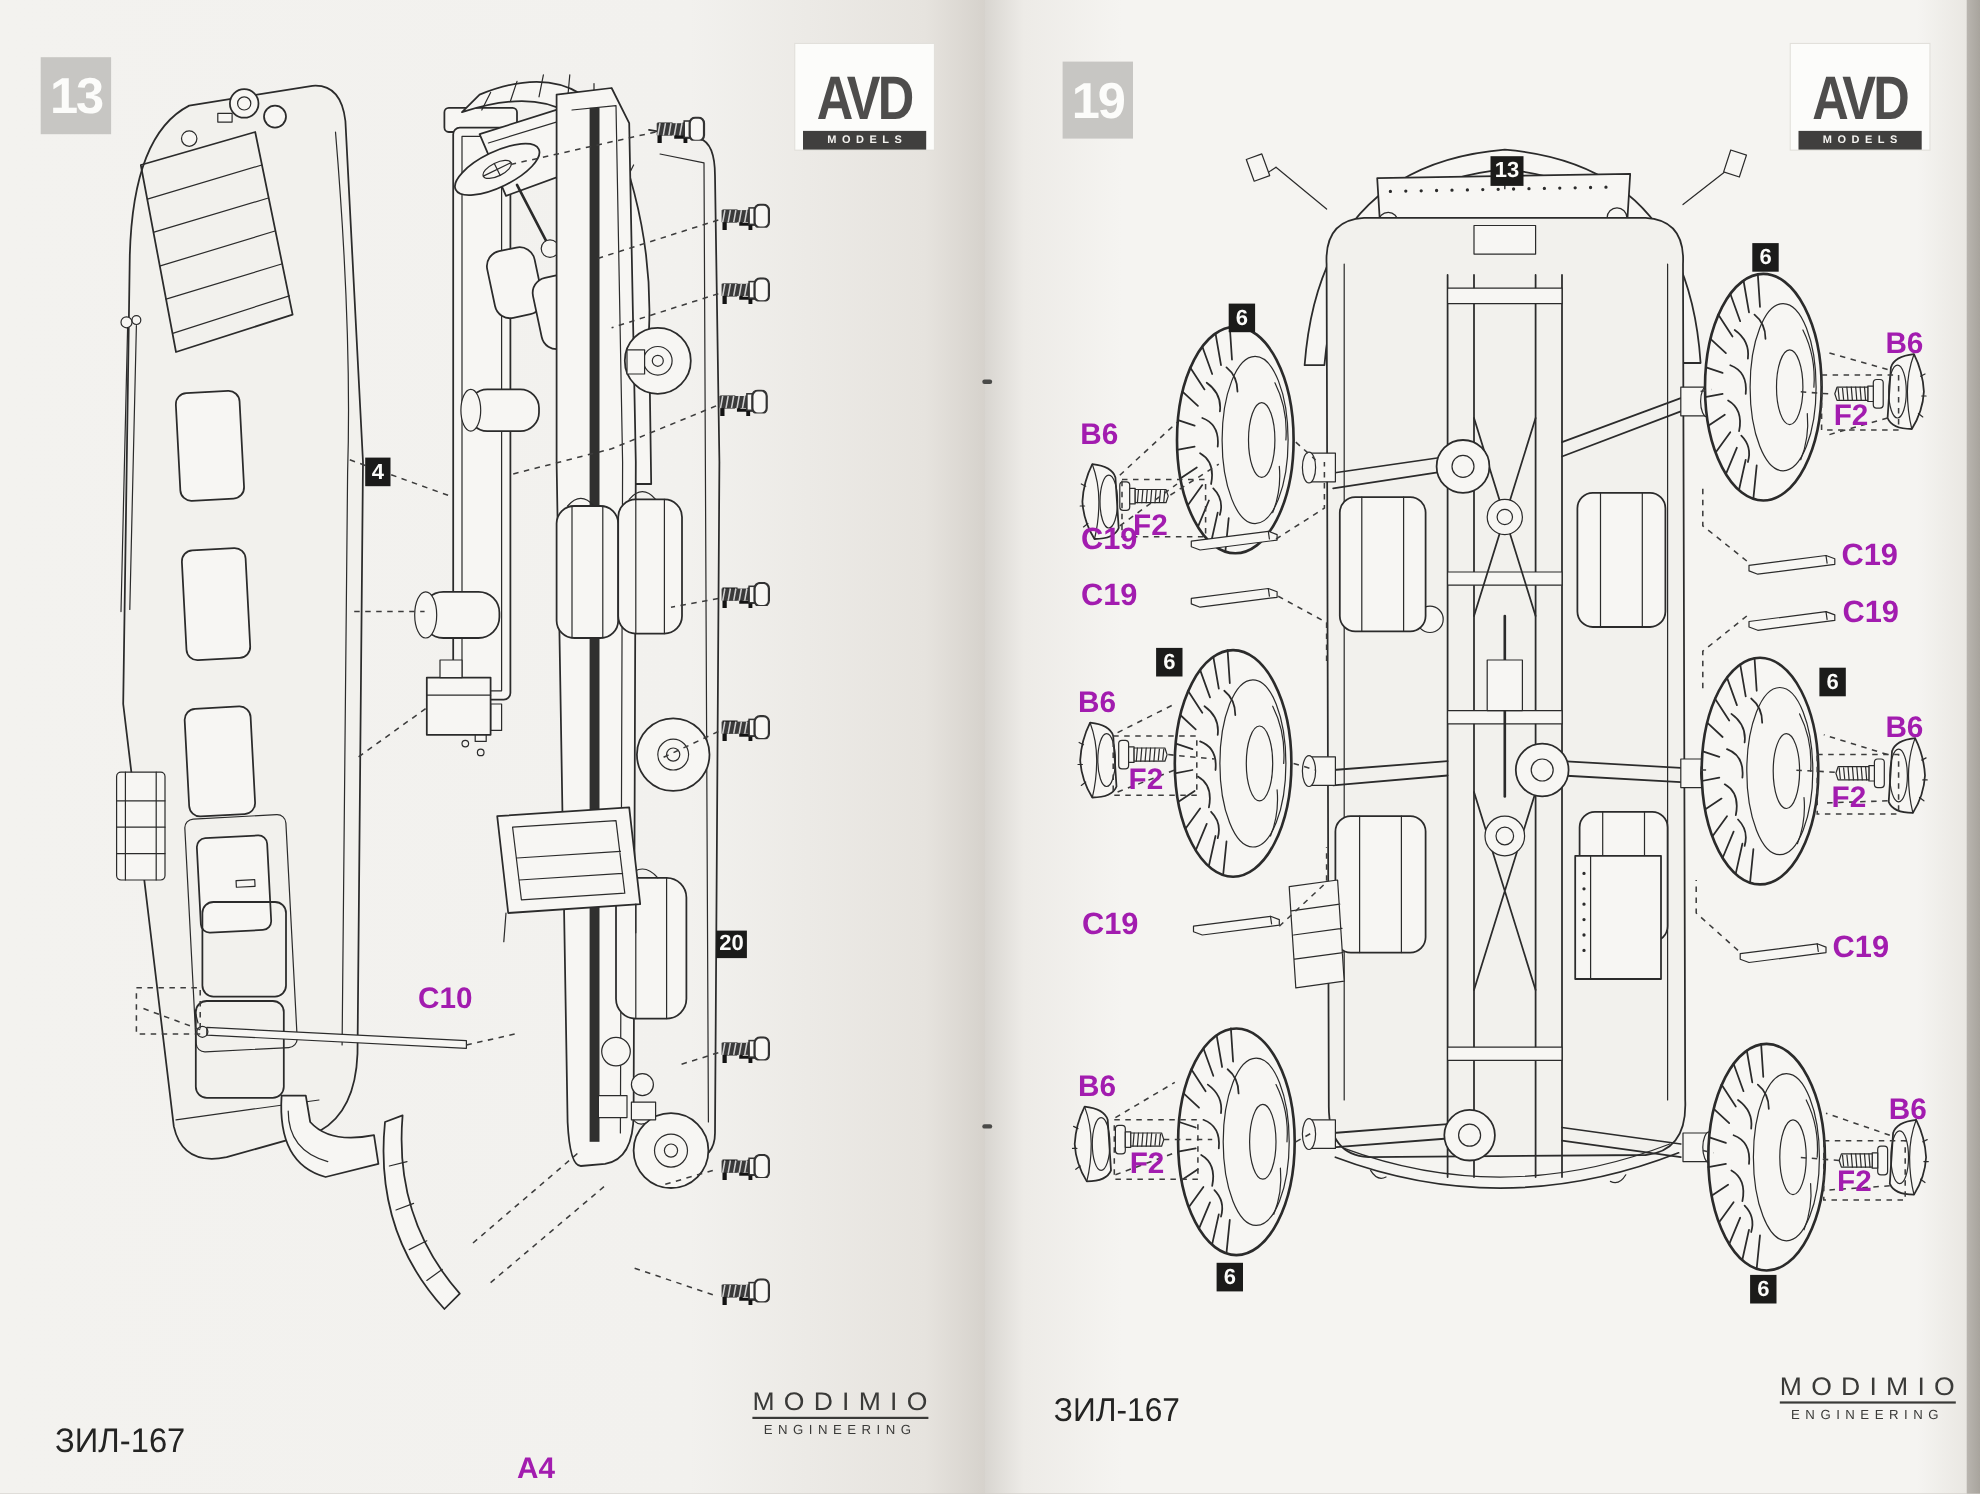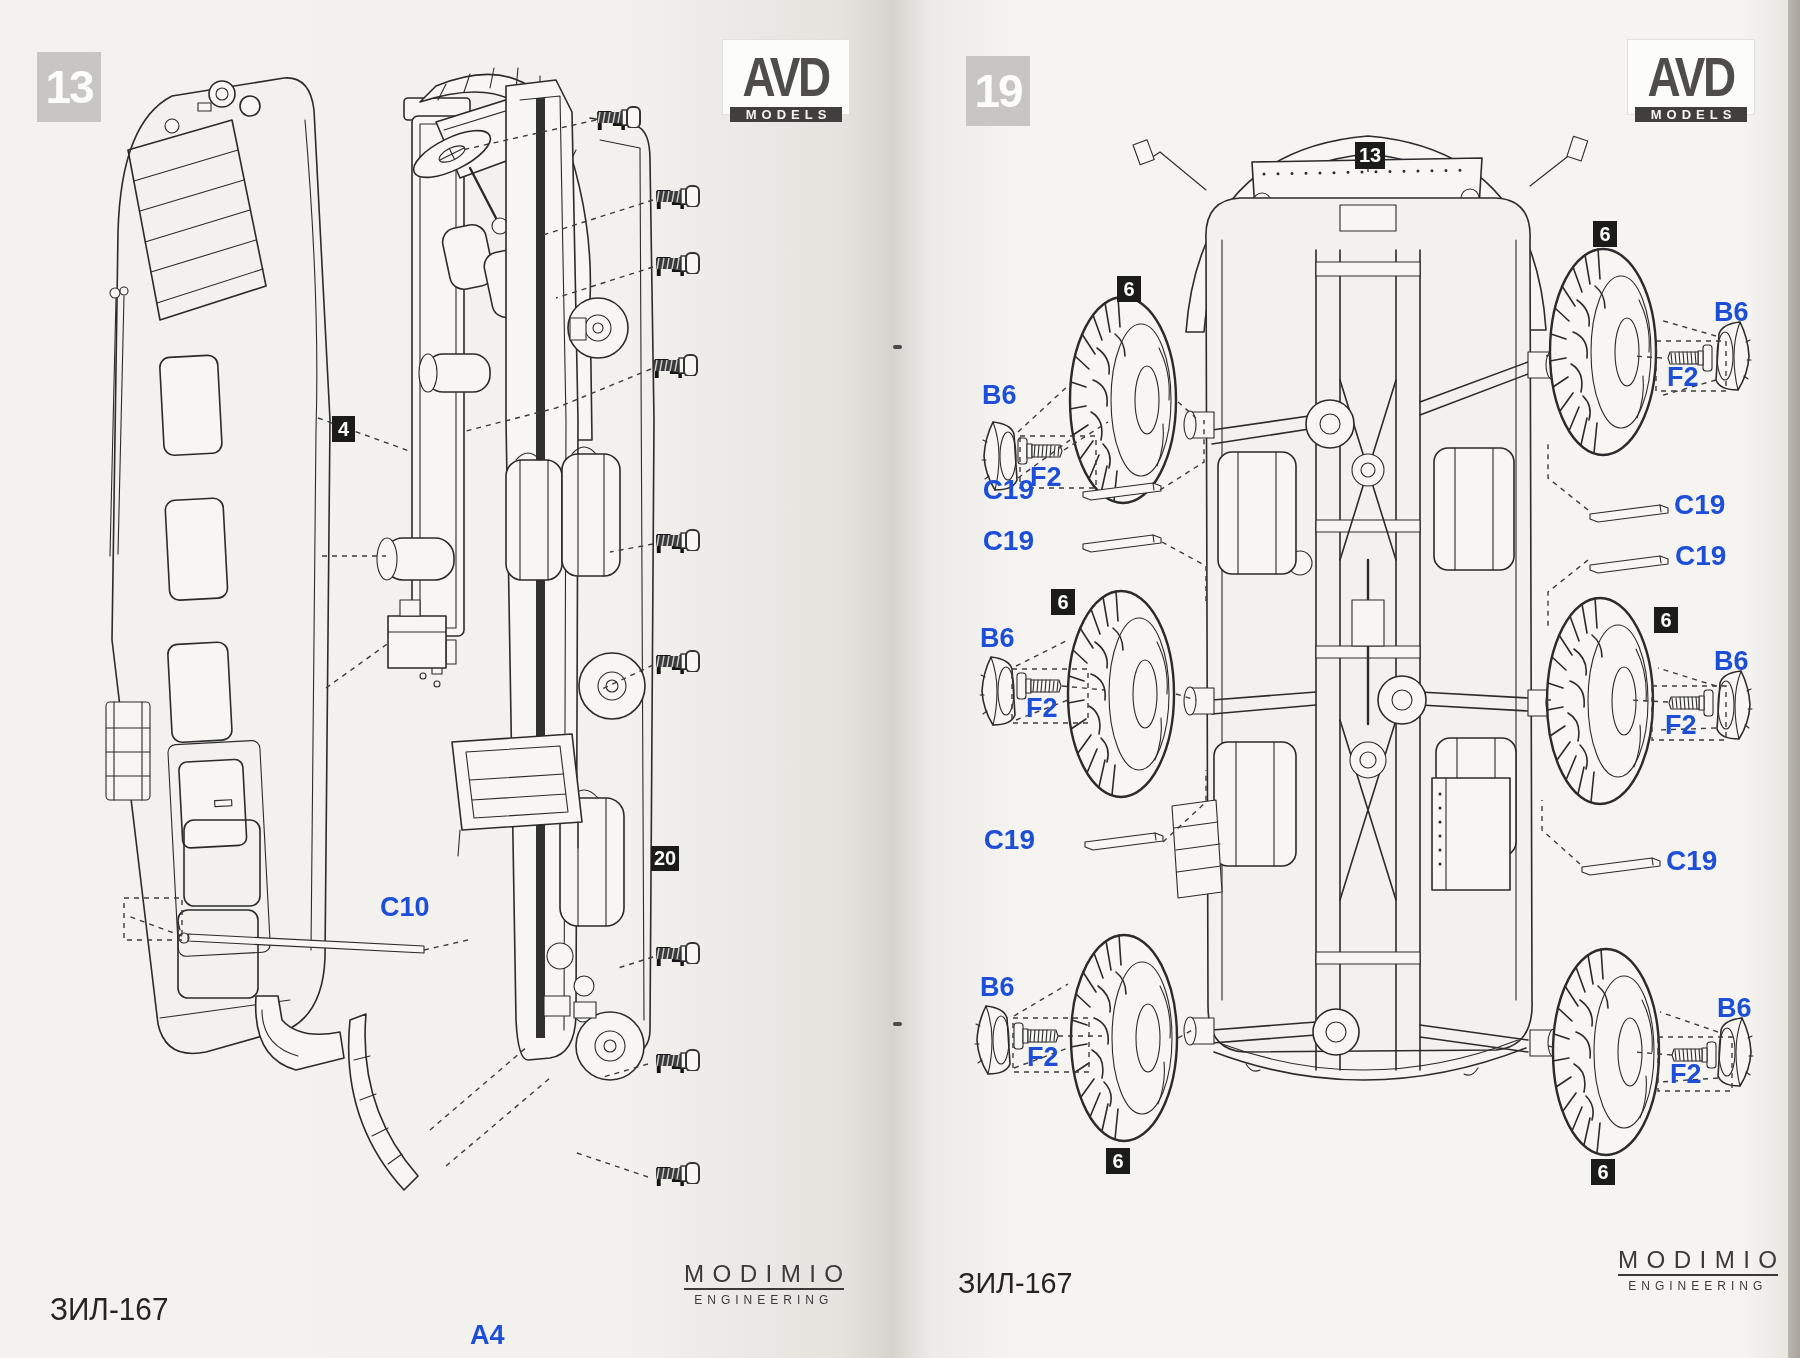--- a/index.html
+++ b/index.html
@@ -21,32 +21,32 @@
   .fp{fill:#f2f1ed;}
   .dash{fill:none;stroke:#3c3c3c;stroke-width:1.4;stroke-dasharray:5 5;}
   .dk{fill:#30302f;stroke:none;}
   .dot{fill:none;stroke:#2b2b2b;stroke-width:3;stroke-linecap:round;stroke-dasharray:0 14;}
 
   .step-badge{position:absolute;width:64px;height:70px;background:#c7c6c3;
     color:#fcfcfa;font-weight:bold;font-size:46px;display:flex;align-items:center;
     justify-content:center;letter-spacing:-2px;}
   .part-badge{position:absolute;background:#1b1b1a;color:#fbfbf9;font-weight:bold;
     font-size:20px;display:flex;align-items:center;justify-content:center;}
-  .plabel{position:absolute;font-weight:bold;font-size:27px;color:#1d4ed8;white-space:nowrap;}
+  .plabel{position:absolute;font-weight:bold;font-size:27px;color:#a21caf;white-space:nowrap;}
   .plabel.big{font-size:28px;}
   .callout{position:absolute;display:flex;align-items:center;gap:9px;}
   .callout .txt{font-weight:bold;font-size:27px;color:#131313;}
 
-  .avd{position:absolute;width:126px;height:74px;background:#fcfcfa;
+  .avd{position:absolute;width:126px;height:96px;background:#fcfcfa;
     box-shadow:0 0 0 1px #e2e0db;display:flex;flex-direction:column;align-items:center;
-    justify-content:flex-start;padding-top:8px;box-sizing:border-box;}
+    justify-content:flex-start;padding-top:20px;box-sizing:border-box;}
   .avd .name{font-weight:bold;font-size:56px;line-height:58px;color:#4e4d4c;
     transform:scaleX(.82);letter-spacing:-3px;}
   .avd .bar{margin-top:1px;width:112px;height:23px;background:#403f3e;color:#f5f4f1;
-    font-weight:bold;font-size:13px;letter-spacing:5px;display:flex;align-items:center;
+    font-weight:bold;font-size:10px;letter-spacing:5px;display:flex;align-items:center;
     justify-content:center;padding-left:5px;box-sizing:border-box;}
 
   .model-name{position:absolute;font-size:31px;color:#242423;letter-spacing:0;
     transform:scaleX(.96);transform-origin:left;}
   .modimio{position:absolute;color:#3a3a38;text-align:center;}
   .modimio .l1{font-size:23px;letter-spacing:8px;line-height:24px;transform:scaleX(1.05);transform-origin:left;}
   .modimio .rule{height:0;border-top:2px solid #3a3a38;margin:2px 0 3px 0;}
   .modimio .l2{font-size:12px;letter-spacing:5px;}
 </style>
 </head>

